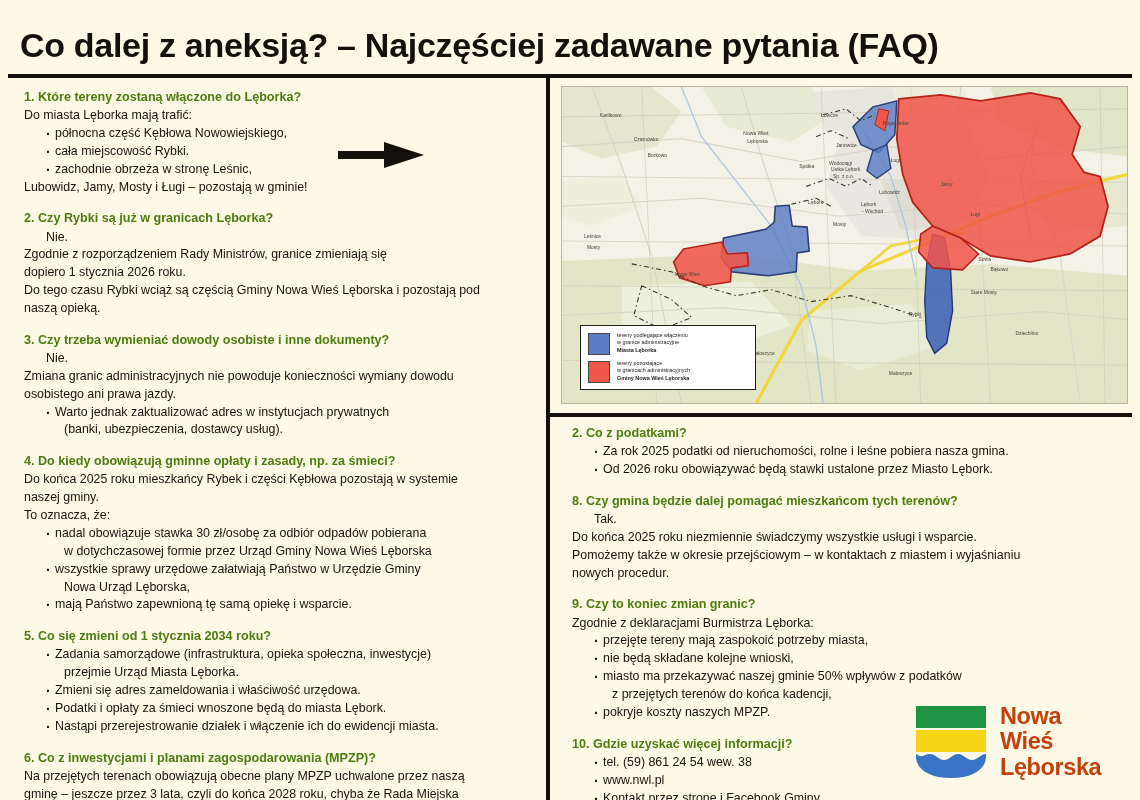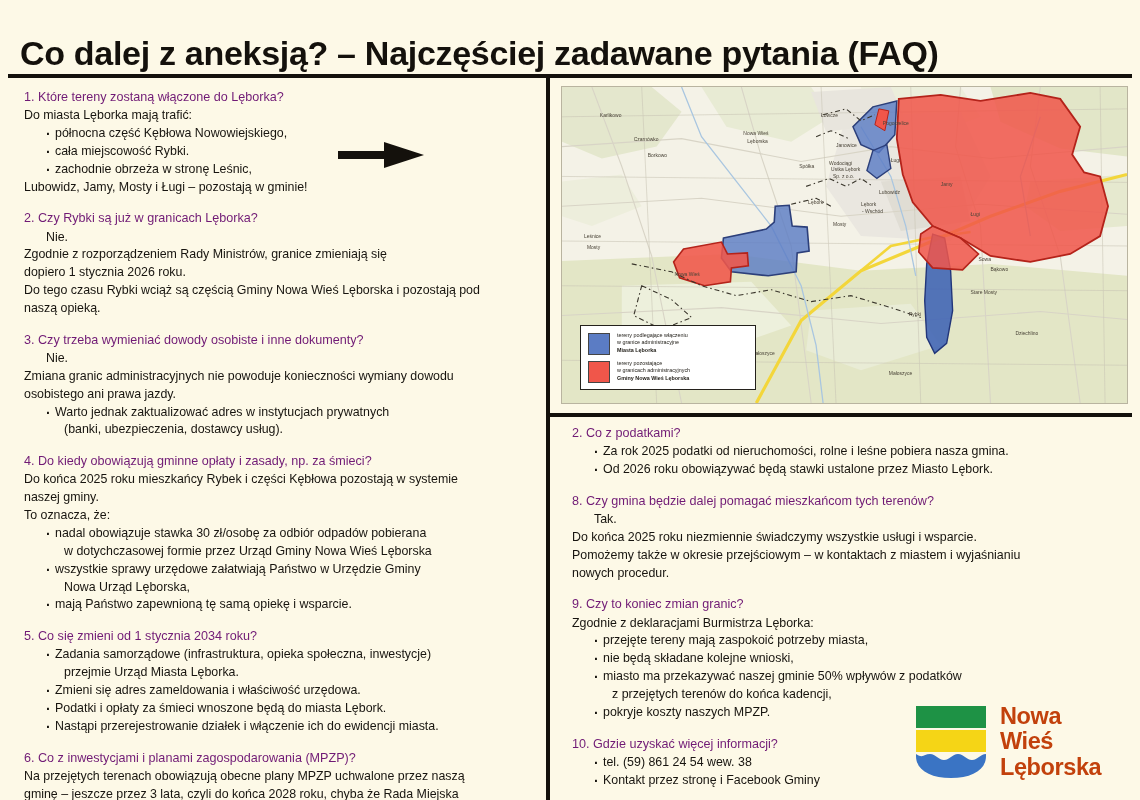--- a/index.html
+++ b/index.html
@@ -11,21 +11,21 @@
   }
   #page {
     position: relative;
     width: 1140px; height: 800px;
     background: #fdf9e7;
   }
 
   
   .title-bar {
     position: absolute;
-    left: 0; top: 16px; width: 1140px; height: 74px;
+    left: 0; top: 8px; width: 1140px; height: 74px;
     display: flex; align-items: center;
   }
   .title-text {
     font-size: 34px;
     font-weight: 700;
     color: #14110c;
     letter-spacing: -0.3px;
     padding-left: 20px;
     white-space: nowrap;
   }
@@ -51,23 +51,23 @@
   .left-col {
     position: absolute;
     left: 24px; top: 88px;
     width: 510px; height: 705px;
     font-size: 12.4px;
     color: #17140f;
     line-height: 1.44;
   }
   .qa { margin-bottom: 13px; }
   .q {
-    font-weight: 400;
+    font-weight: 700;
     font-size: 12.6px;
-    color: #701a75;
+    color: #4d7c0f;
     margin-bottom: 1px;
   }
   .p { font-size: 12.4px; }
   .indent { padding-left: 22px; }
   .bullets { list-style: none; padding-left: 22px; }
   .bullets li {
     position: relative;
     padding-left: 9px;
   }
   .bullets li::before {
@@ -380,20 +380,21 @@
           <li><span>przejęte tereny mają zaspokoić potrzeby miasta,</span></li>
           <li><span>nie będą składane kolejne wnioski,</span></li>
           <li><span>miasto ma przekazywać naszej gminie 50% wpływów z podatków</span><div class="cont">z przejętych terenów do końca kadencji,</div></li>
           <li><span>pokryje koszty naszych MPZP.</span></li>
         </ul>
       </div>
       <div class="qa">
         <div class="q">10. Gdzie uzyskać więcej informacji?</div>
         <ul class="bullets">
           <li><span>tel. (59) 861 24 54 wew. 38</span></li>
+          <li><span>www.nwl.pl</span></li>
           <li><span>Kontakt przez stronę i Facebook Gminy</span></li>
         </ul>
       </div>
     </div>
 
   <div class="logo">
     <svg class="logo-shield" viewBox="0 0 74 76">
       <rect x="2" y="2" width="70" height="22" fill="#1e9245"></rect>
       <rect x="2" y="26" width="70" height="22" fill="#f5d516"></rect>
       <path d="M2,50 L2,52 C2,66 16,74 37,74 C58,74 72,66 72,52 L72,50

